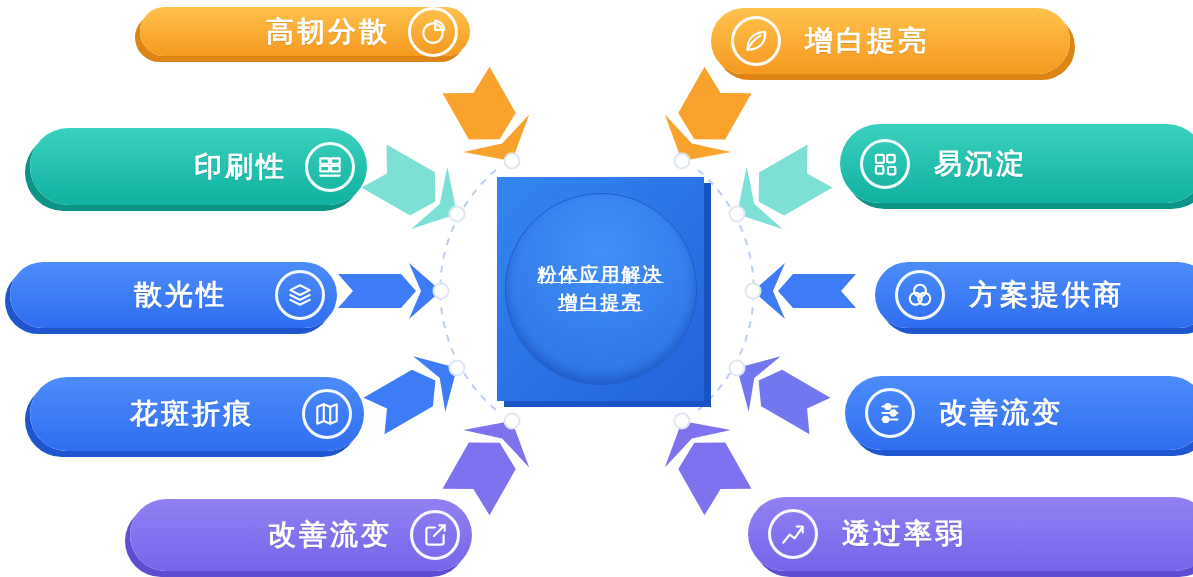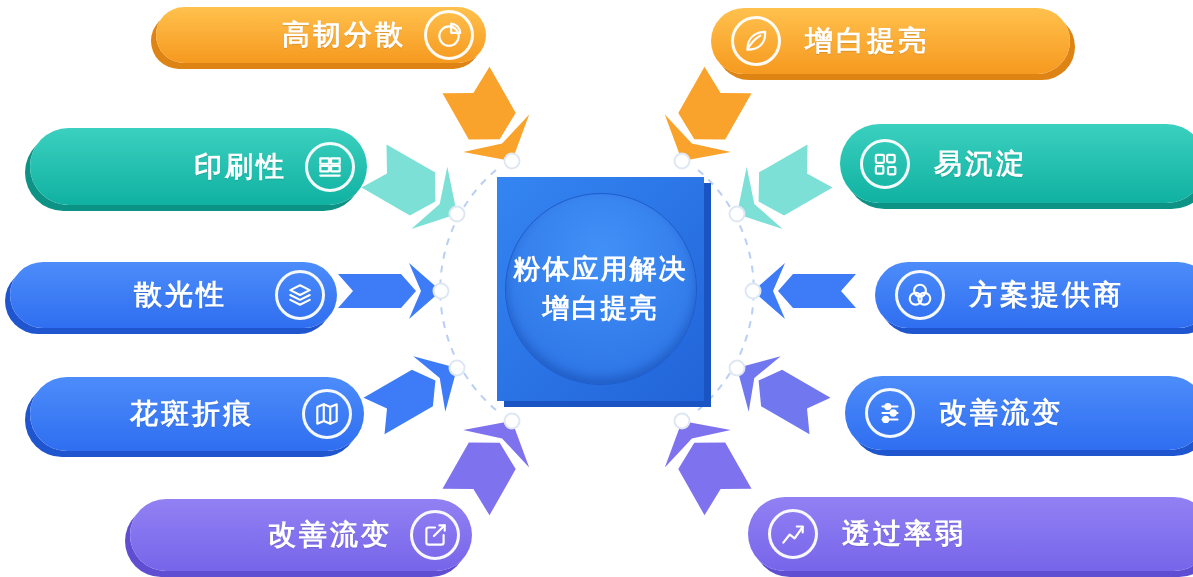--- a/index.html
+++ b/index.html
@@ -35,21 +35,21 @@
   
   .center-node{position:absolute;left:497px;top:177px;width:207px;height:224px;z-index:2;
                background:linear-gradient(135deg,var(--center_sq_light,#3485F2),var(--center_sq_dark,#2264D9));
                box-shadow:7px 6px 0 var(--center_edge,#1A53C2);
                display:flex;align-items:center;justify-content:center;}
   .center-circle{width:190px;height:190px;border-radius:50%;
                background:radial-gradient(circle at 50% 30%,var(--center_circle_light,#4190F7),var(--center_circle_dark,#2A70E2));
                border:1px solid #1E5BCB;
                box-shadow:inset 0 -6px 10px rgba(10,50,140,0.35);
                display:flex;flex-direction:column;align-items:center;justify-content:center;}
-  .center-line{color:#fff;font-size:27px;font-weight:bold;letter-spacing:2px;line-height:1.45;white-space:nowrap;}
+  .center-line{color:#fff;font-size:19px;font-weight:bold;letter-spacing:2px;line-height:1.45;white-space:nowrap;text-decoration:underline;}
 </style>
 </head>
 <body>
 
 <div class="canvas">
 
   <svg id="connector-svg" width="1193" height="577" viewBox="0 0 1193 577">
       <path d="M 496 170 A 157 157 0 0 0 496 410" fill="none" stroke="#B9CFF3" stroke-width="2" stroke-dasharray="7 7"></path>
       <path d="M 698 170 A 157 157 0 0 1 698 410" fill="none" stroke="#B9CFF3" stroke-width="2" stroke-dasharray="7 7"></path>
       <polygon points="442.5,93.3 468.8,139.6 499.7,139.3 515.7,112.9 489.5,66.7 473.4,93.0" fill="#F9A32C"></polygon>
@@ -84,21 +84,21 @@
       <circle cx="682" cy="421" r="7.5" fill="#FFFFFF" stroke="#dfe7f3" stroke-width="2"></circle>
     </svg>
 
   <div class="center-node">
     <div class="center-circle">
       <div class="center-line">粉体应用解决</div>
       <div class="center-line">增白提亮</div>
     </div>
   </div>
 
-  <div class="pill left theme-orange" style="left:156px;top:7px;width:318px;height:56px">
+  <div class="pill left theme-orange" style="left:140px;top:7px;width:318px;height:49px">
     <span class="pill-text">高韧分散</span>
     <span class="icon-circle">
       <svg width="28" height="28" viewBox="0 0 26 26" fill="none" stroke="#fff" stroke-width="2" stroke-linecap="round" stroke-linejoin="round">
         <circle cx="13" cy="14" r="9"></circle>
         <path d="M15 2.5 A9 9 0 0 1 23.5 11 L15 11 Z"></path>
       </svg>
     </span>
   </div>
 
   <div class="pill left theme-teal" style="left:30px;top:128px;width:325px;height:77px">

